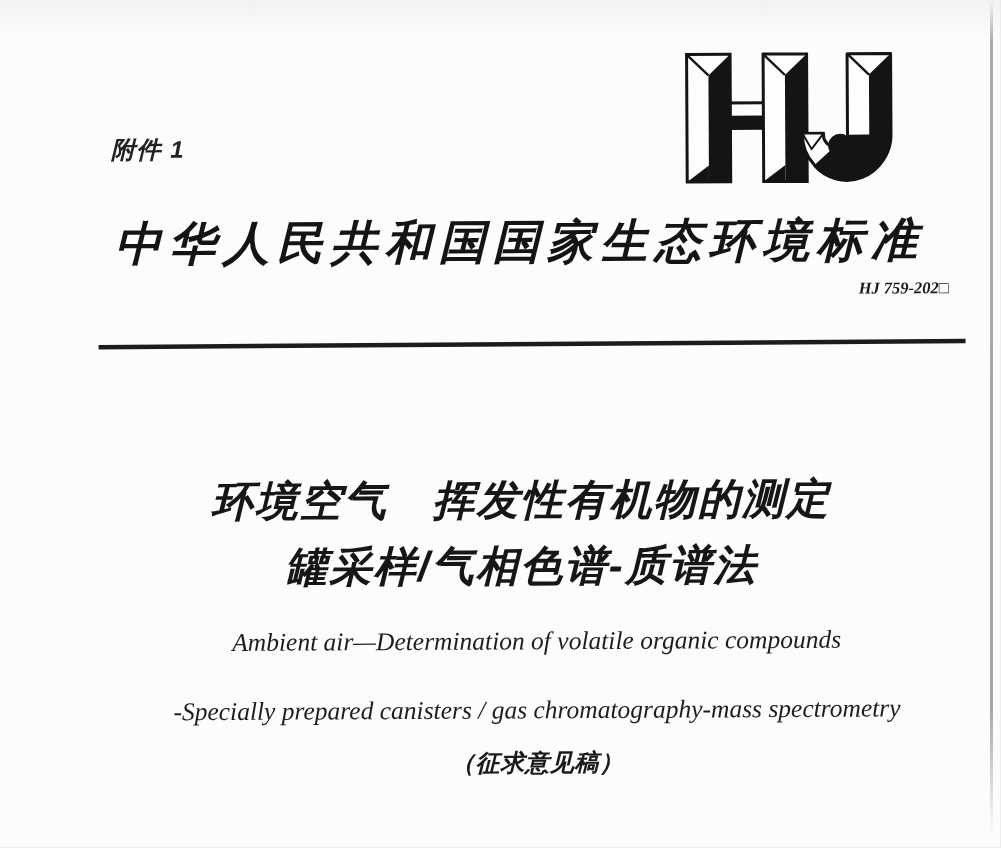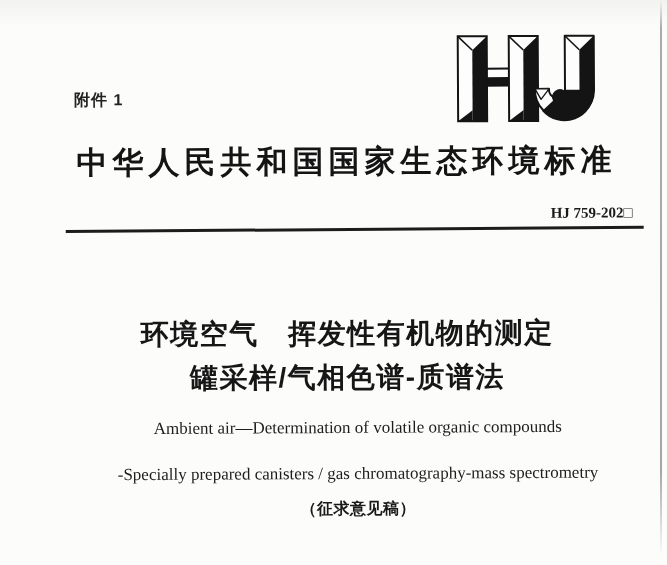--- a/index.html
+++ b/index.html
@@ -3,38 +3,39 @@
 <meta charset="utf-8">
 <style>
   html,body{margin:0;padding:0;background:#e8e8e8;}
   .page{
     position:relative;
     width:667px;height:565px;
     background:linear-gradient(#f2f2f0 0px,#fcfcfb 26px,#fcfcfb 100%);
     overflow:hidden;
     font-family:"Liberation Serif","DejaVu Serif",serif;
     color:#1e1e1e;
+    font-style:italic;
   }
   .content{position:absolute;inset:0;transform:rotate(-0.3deg);}
   .attachment{
     position:absolute;left:75px;top:89px;
     font-family:"Liberation Sans","DejaVu Sans",sans-serif;
     font-size:16px;font-weight:600;letter-spacing:1px;color:#222;
   }
   .hj-logo{position:absolute;left:450px;top:20px;width:150px;height:120px;}
   .std-title{
     position:absolute;left:77px;top:141px;margin:0;
     font-family:"Liberation Serif","DejaVu Serif",serif;
     font-size:31px;font-weight:bold;letter-spacing:5px;white-space:nowrap;
     color:#141414;
   }
   .std-num{
     position:absolute;right:34px;top:184px;text-align:right;
     font-family:"Liberation Serif","DejaVu Serif",serif;
-    font-size:15px;font-weight:600;line-height:21.5px;color:#1a1a1a;margin-top:20px;
+    font-size:11px;font-weight:600;line-height:21.5px;color:#1a1a1a;
   }
   .rule{
     position:absolute;left:66px;top:228px;width:578px;height:2.6px;
     background:#1c1c1c;transform:rotate(-0.12deg);
   }
   .cn-title{
     position:absolute;left:27px;top:312px;width:640px;text-align:center;
     font-family:"Liberation Sans","DejaVu Sans",sans-serif;
     font-size:28px;font-weight:bold;letter-spacing:1.5px;line-height:44px;
     color:#161616;

